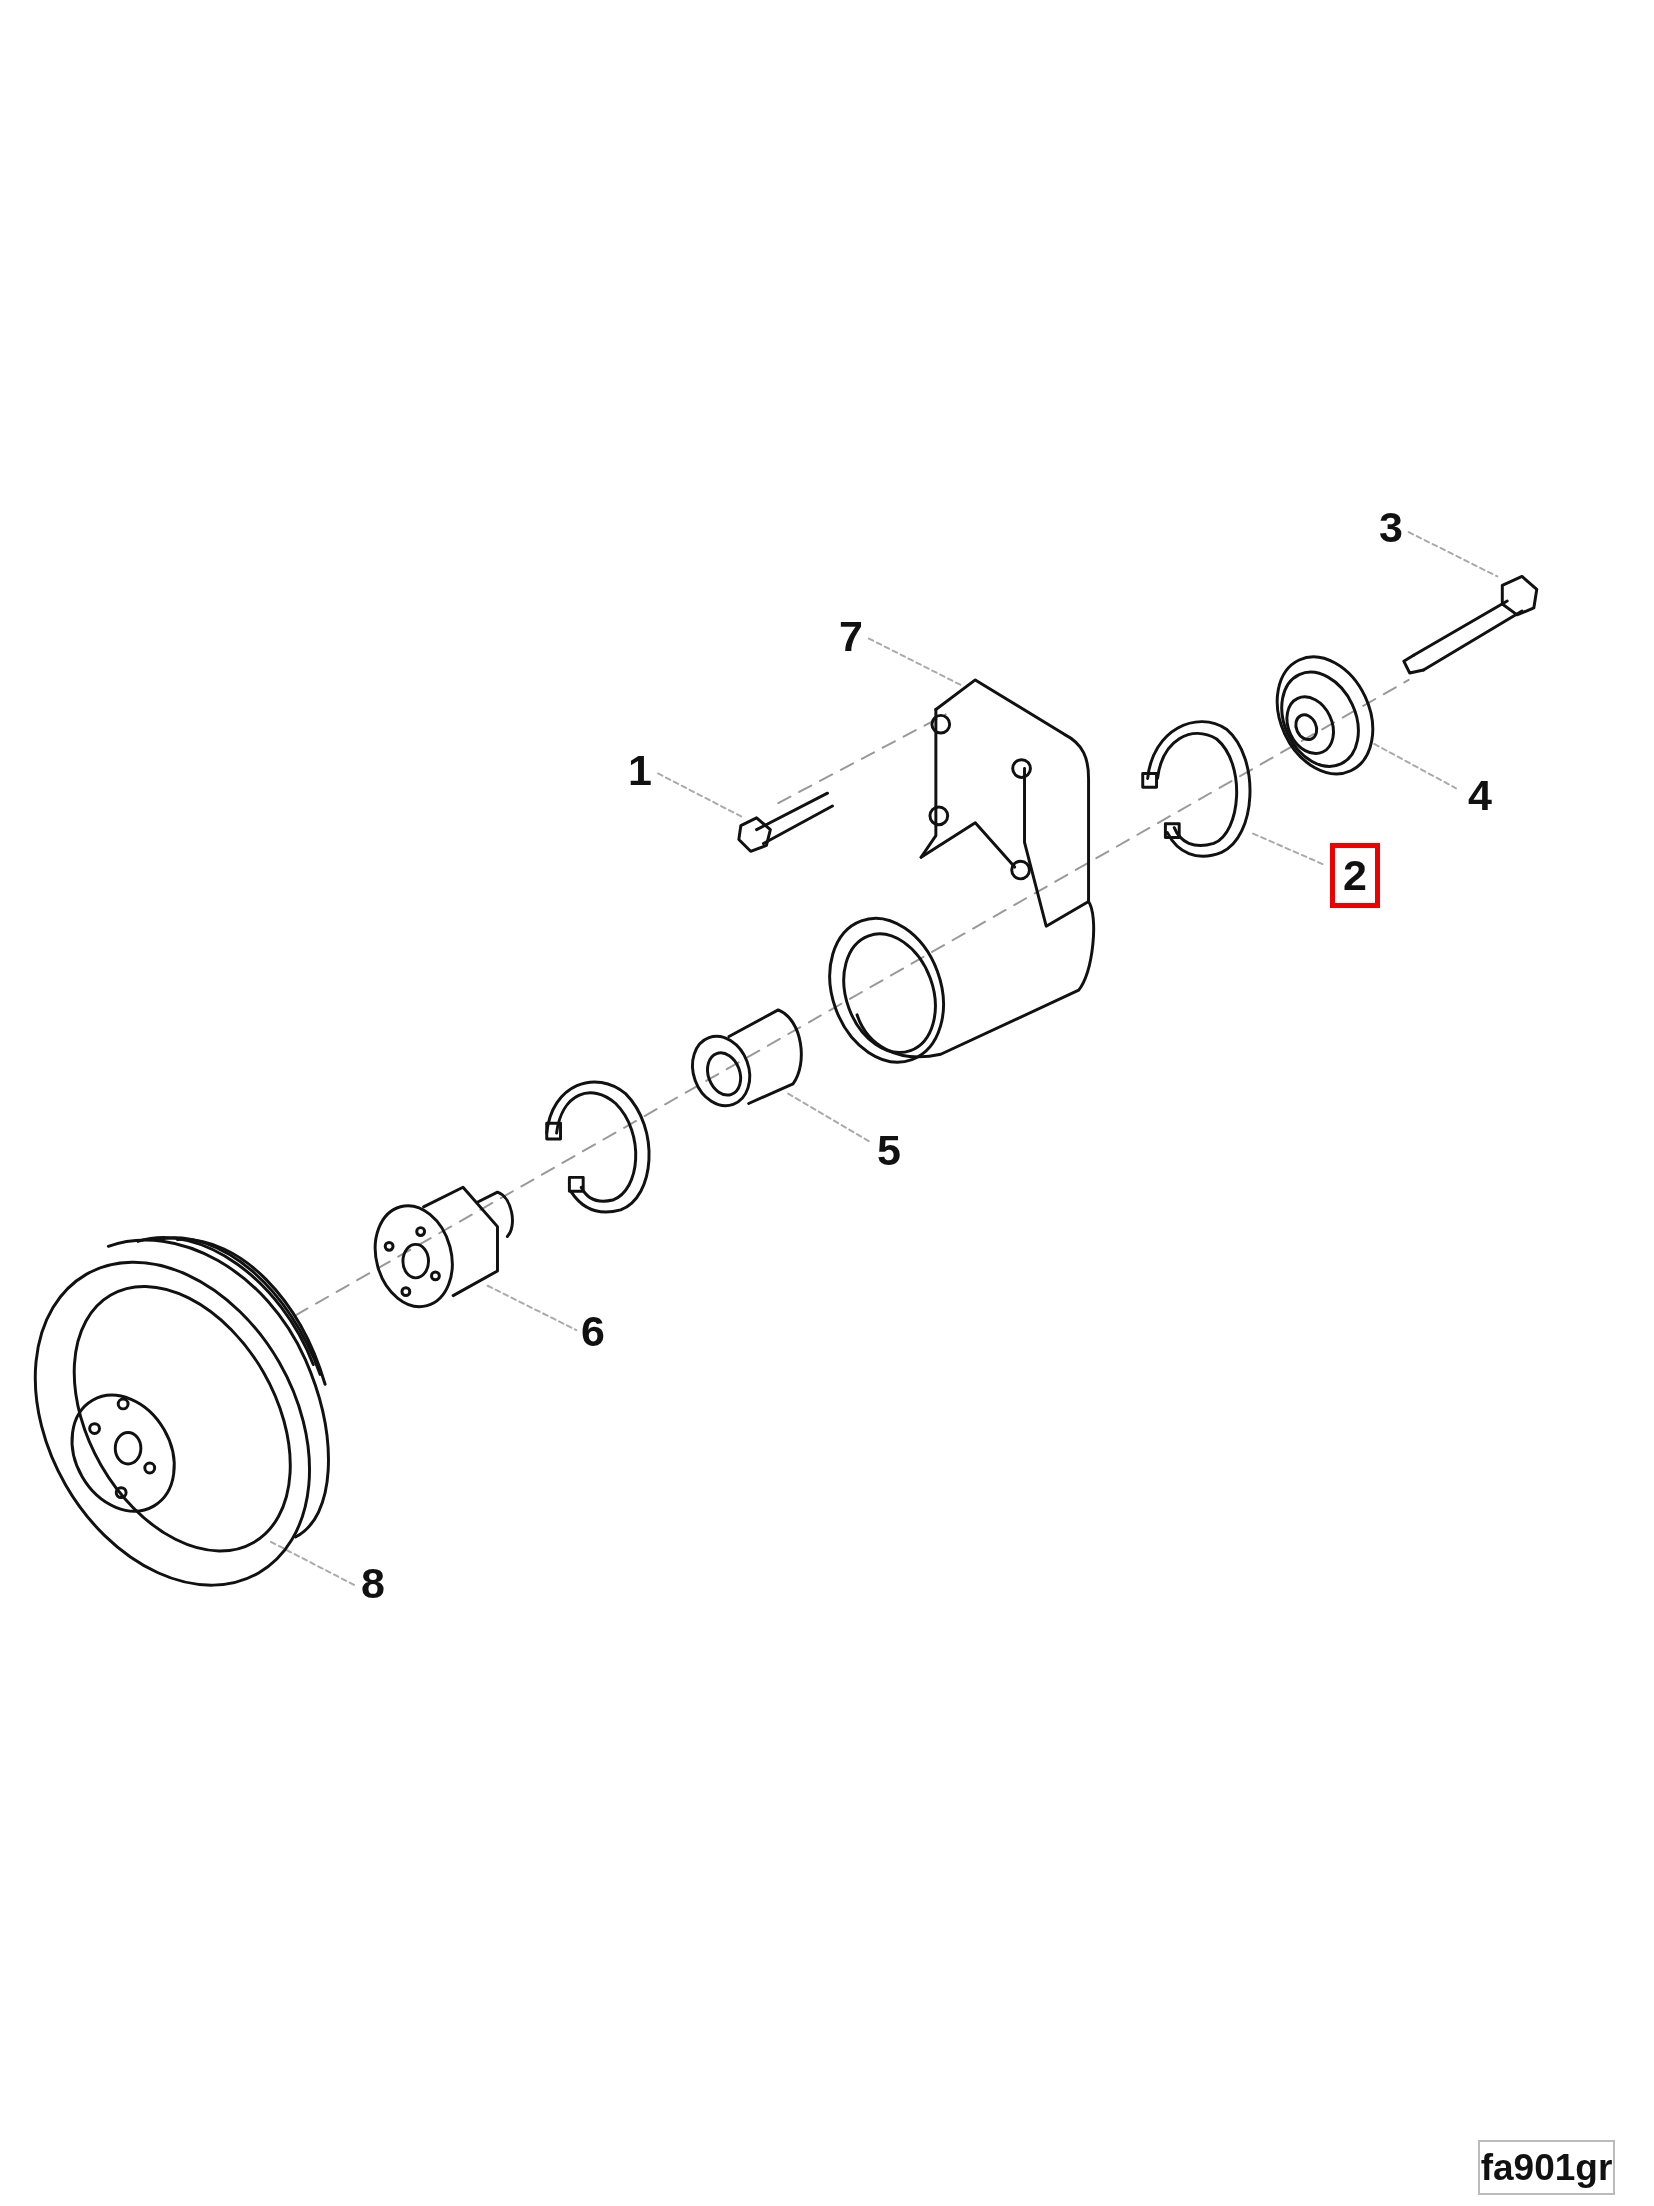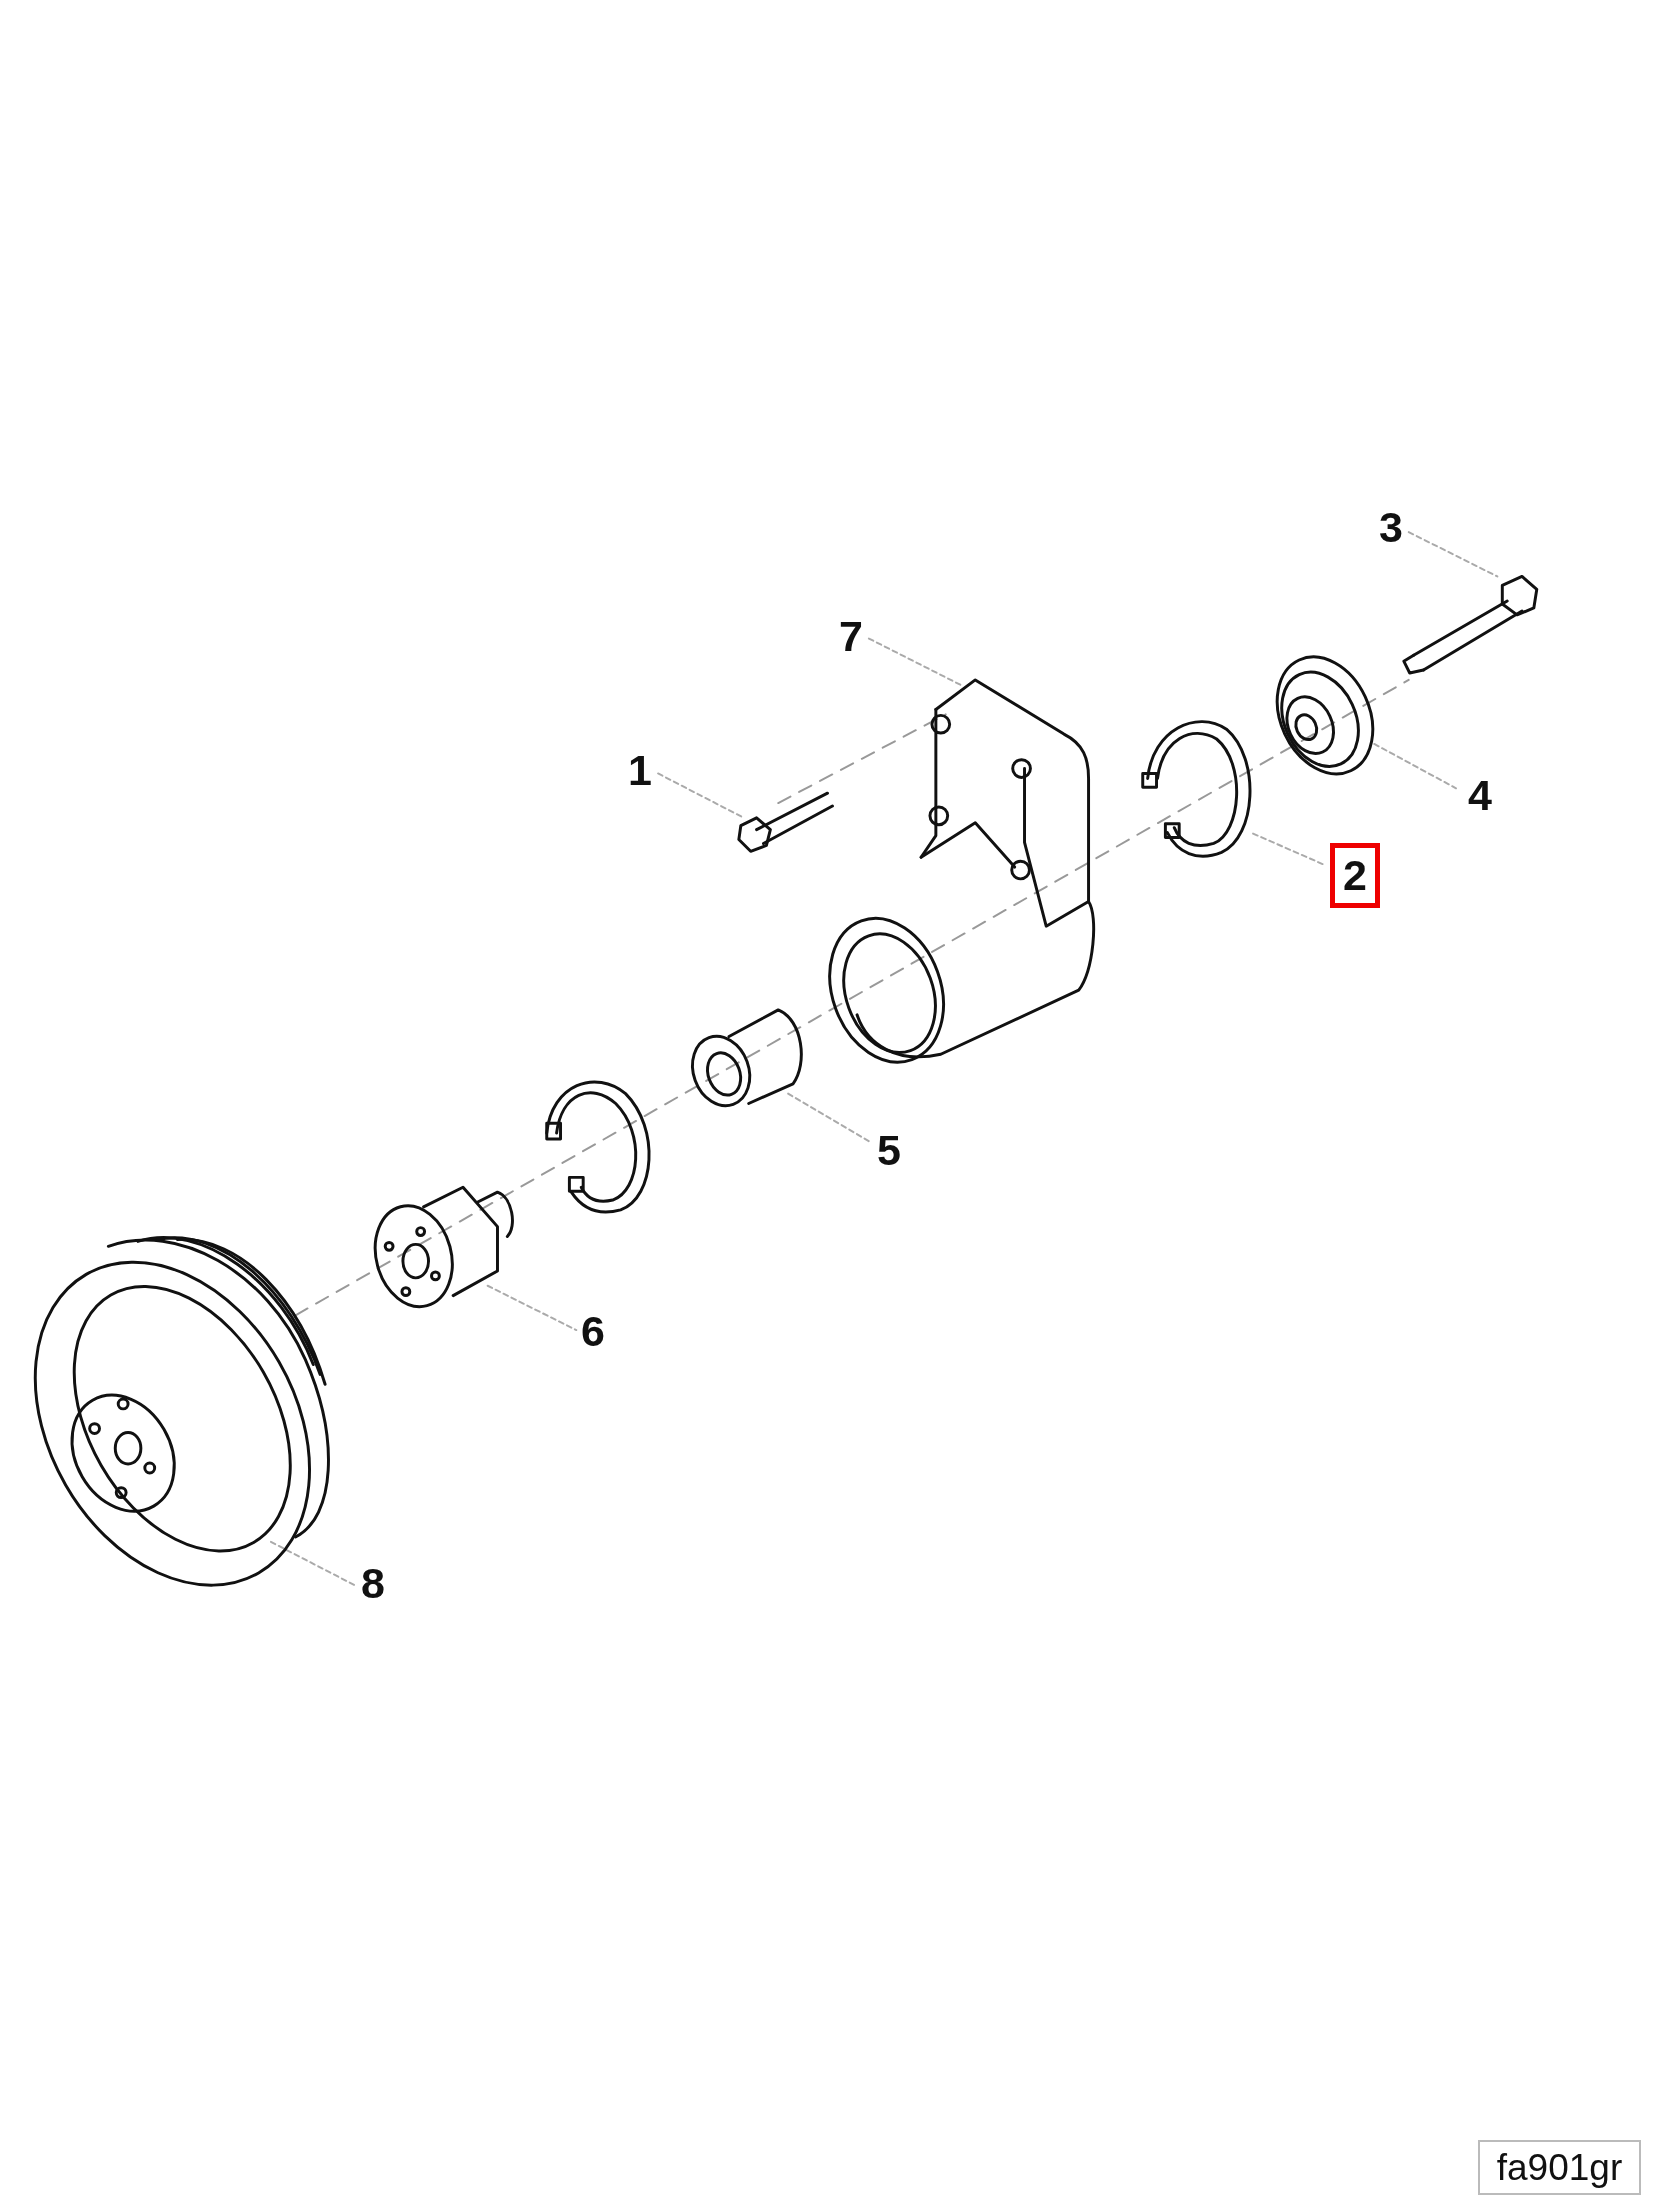--- a/index.html
+++ b/index.html
@@ -2,23 +2,23 @@
 <html><head>
 <meta charset="utf-8">
 <style>
   html, body { margin:0; padding:0; background:#ffffff; }
   body { width:1655px; height:2207px; position:relative; overflow:hidden;
          font-family:"Liberation Sans", sans-serif; }
   #diagram { position:absolute; left:0; top:0; width:1655px; height:2207px; }
   .callout { position:absolute; font-family:"Liberation Sans", sans-serif;
              font-weight:bold; font-size:43px; color:#111; line-height:1; }
   .callout.highlight { border:5.9px solid #ee0000; padding:5.9px 7.9px; box-sizing:border-box; }
-  #figure-id { position:absolute; left:1478px; top:2140px; width:163px; height:55px;
+  #figure-id { position:absolute; left:1478px; top:2140px; width:137px; height:55px;
                border:2px solid #bbbbbb; box-sizing:border-box; display:flex;
-               align-items:center; justify-content:center; font-weight:normal;
+               align-items:center; justify-content:center; font-weight:bold;
                font-size:37px; color:#111; background:#fff; }
 </style>
 </head>
 <body>
 
 <svg id="diagram" viewBox="0 0 1680 2240" xmlns="http://www.w3.org/2000/svg">
   <g fill="none" stroke="#111" stroke-width="3" stroke-linecap="round" stroke-linejoin="round">
 
     <g stroke="#999" stroke-width="2" stroke-dasharray="14 10">
       <line x1="300" y1="1335" x2="1430" y2="690"></line>

